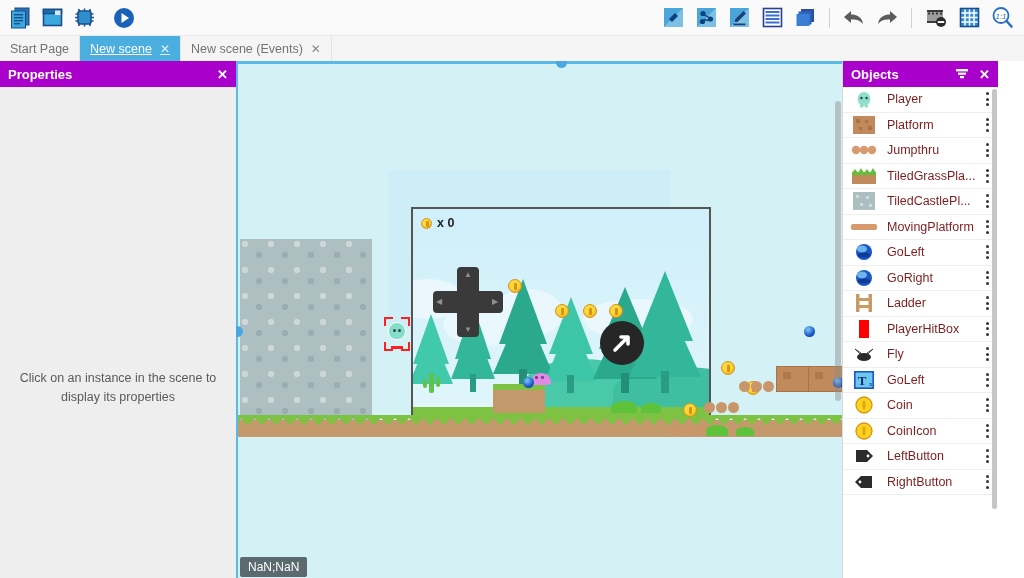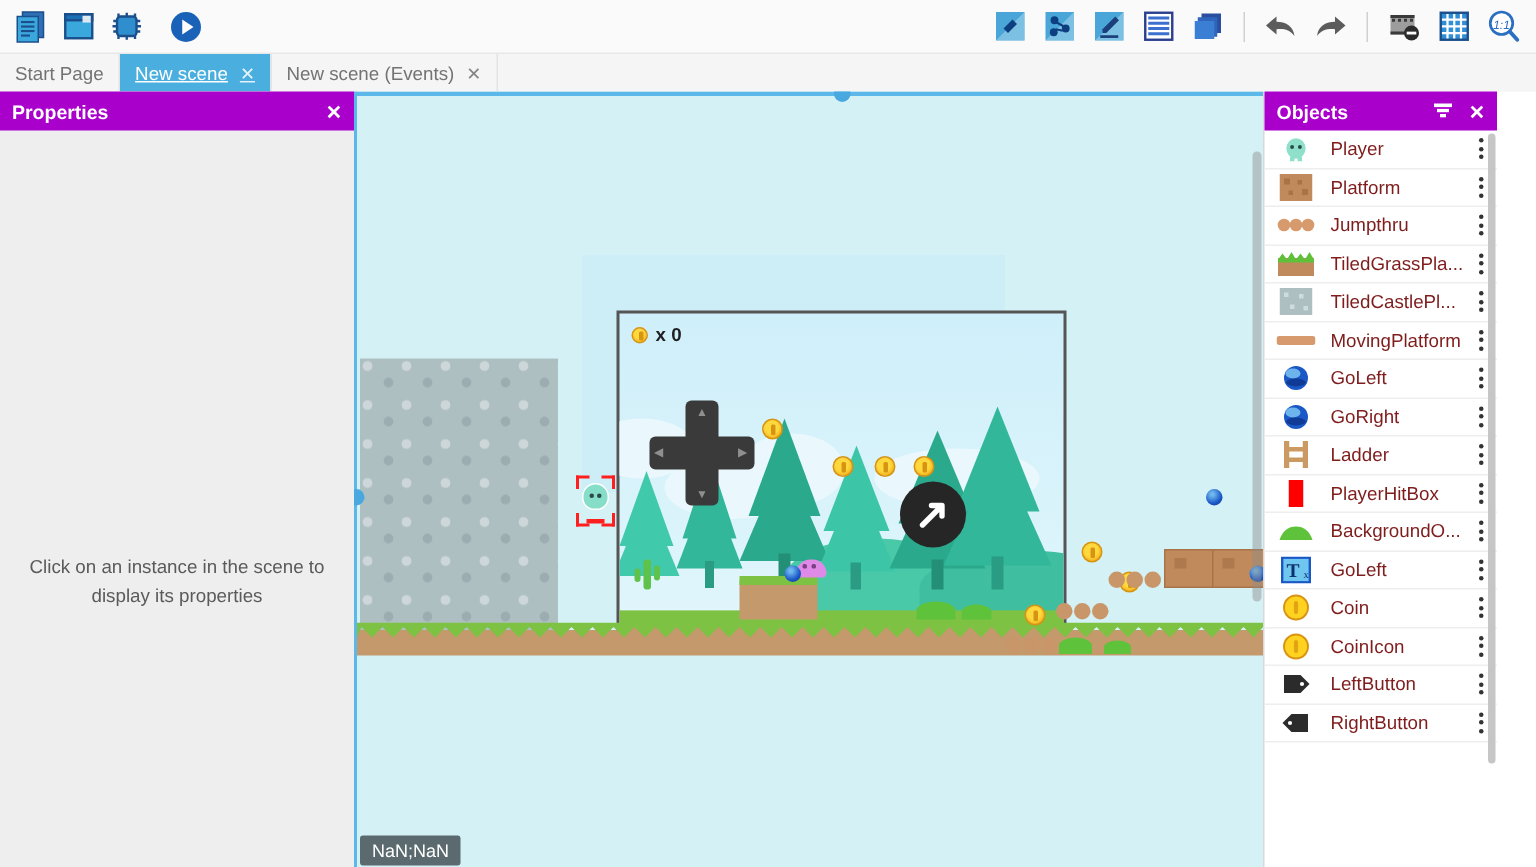--- a/index.html
+++ b/index.html
@@ -709,25 +709,27 @@
           <div class="obj-menu">
             <span class="dot3">
               <i></i>
               <i></i>
               <i></i>
             </span>
           </div>
         </div>
         <div class="obj-row">
           <div class="obj-thumb">
-            <svg width="24" height="12" viewBox="0 0 24 12">
-              <path d="M1 12 Q4 3 12 3 Q20 3 23 12 Z" fill="#5ec33a"></path>
-            </svg>
-          </div>
-          <div class="obj-label">BackgroundO...</div>
+            <svg width="22" height="13" viewBox="0 0 22 13">
+              <ellipse cx="11" cy="9" rx="7" ry="4" fill="#2b2b2b"></ellipse>
+              <path d="M7 6 L2 1 L8 5 Z" fill="#d9d9d9" stroke="#2b2b2b" stroke-width="0.8"></path>
+              <path d="M15 6 L20 1 L14 5 Z" fill="#d9d9d9" stroke="#2b2b2b" stroke-width="0.8"></path>
+            </svg>
+          </div>
+          <div class="obj-label">Fly</div>
           <div class="obj-menu">
             <span class="dot3">
               <i></i>
               <i></i>
               <i></i>
             </span>
           </div>
         </div>
         <div class="obj-row">
           <div class="obj-thumb">

